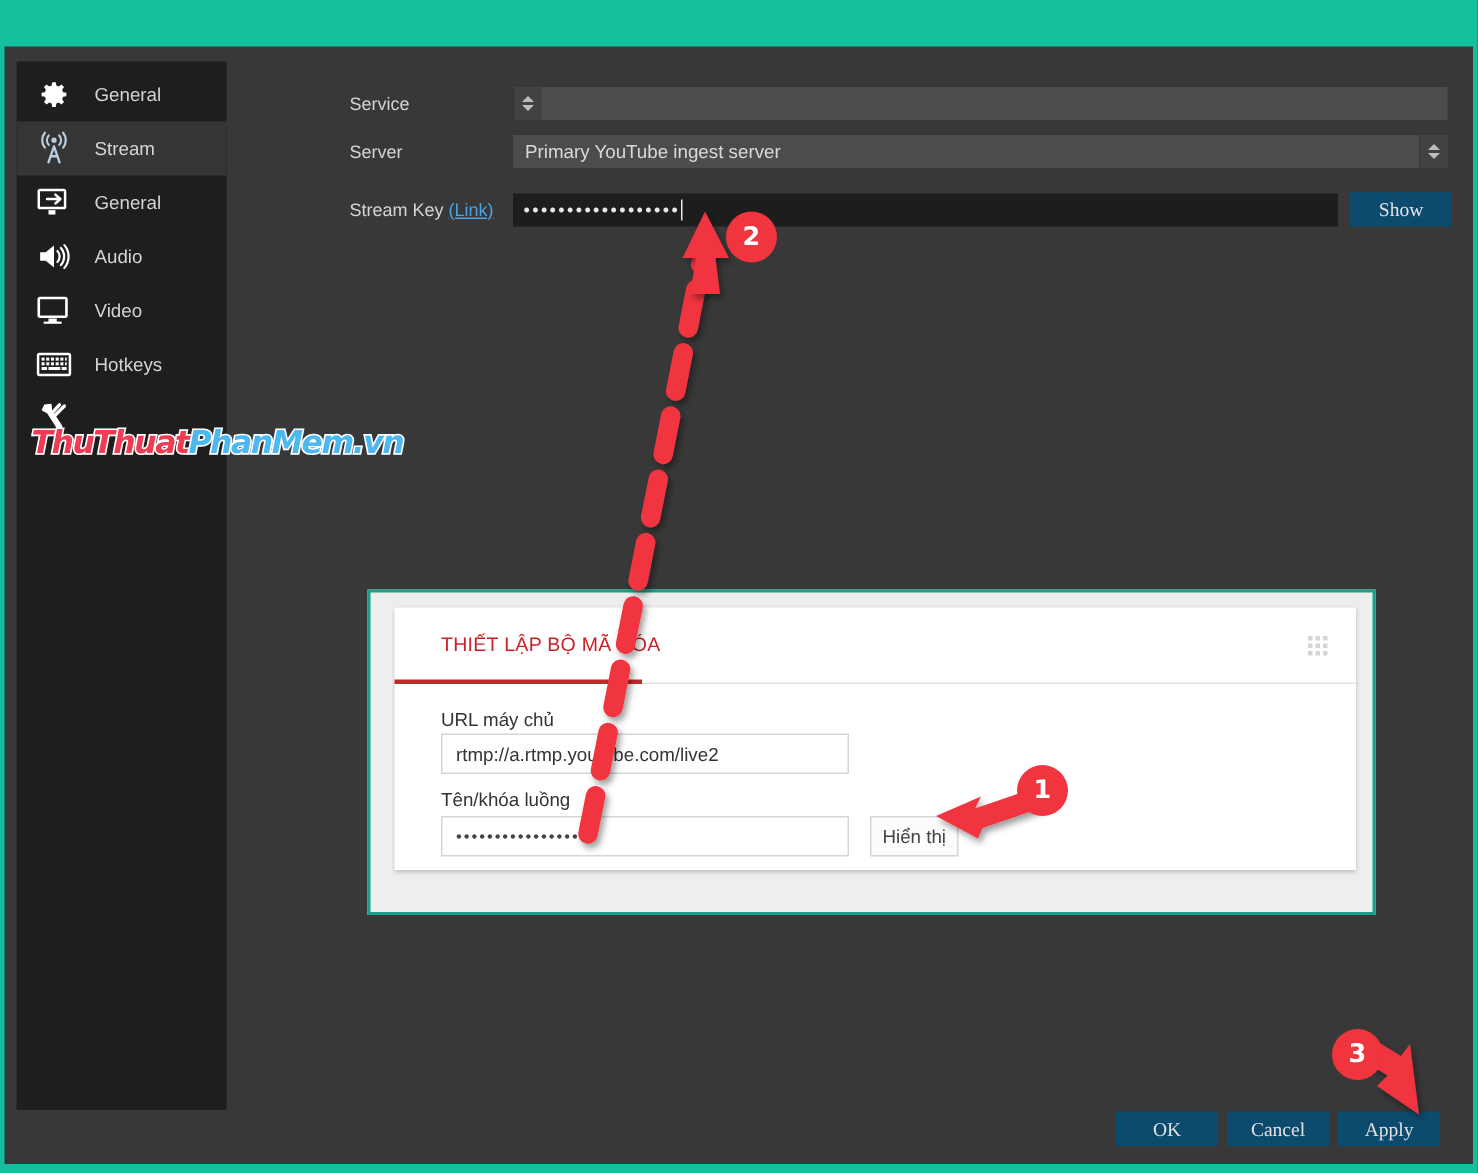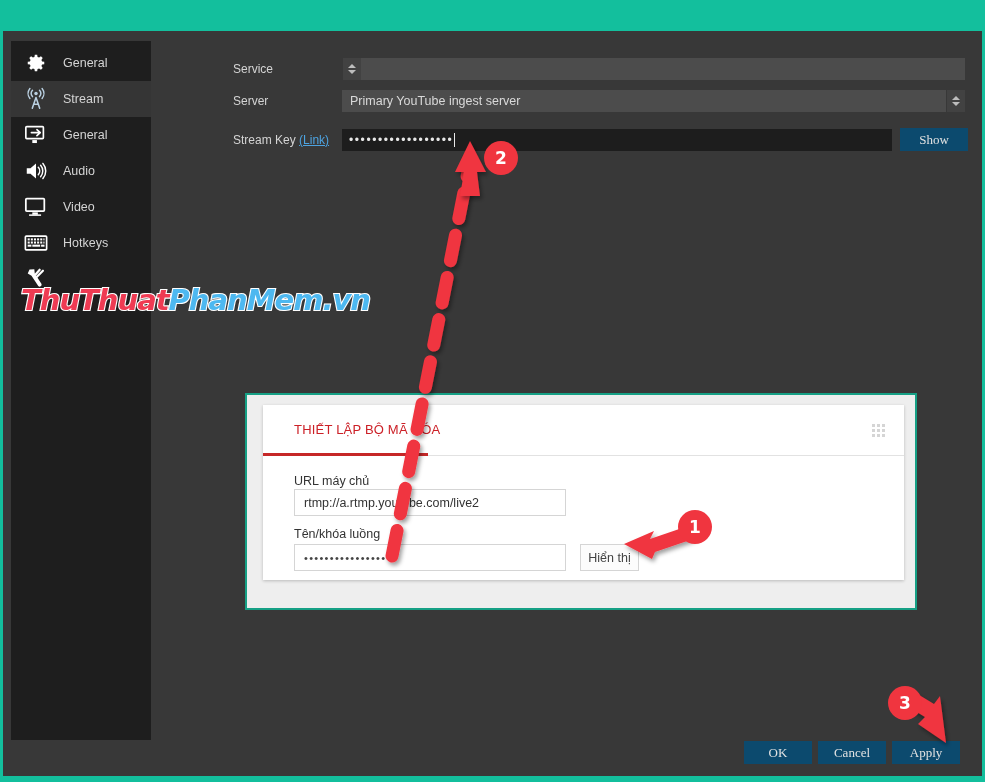--- a/index.html
+++ b/index.html
@@ -163,21 +163,21 @@
     border: none;
     cursor: pointer;
     font-family: Liberation Serif, serif;
   }
 
   
   #watermark {
     position: absolute;
     left: 18px; top: 252px;
     font-family: "DejaVu Sans", sans-serif;
-    font-size: 29px;
+    font-size: 21px;
     font-weight: bold;
     font-style: italic;
     letter-spacing: -1px;
     white-space: nowrap;
     z-index: 40;
     pointer-events: none;
   }
   #watermark .w1 {
     color: #ef3b53;
     -webkit-text-stroke: 2.2px #ffffff;

